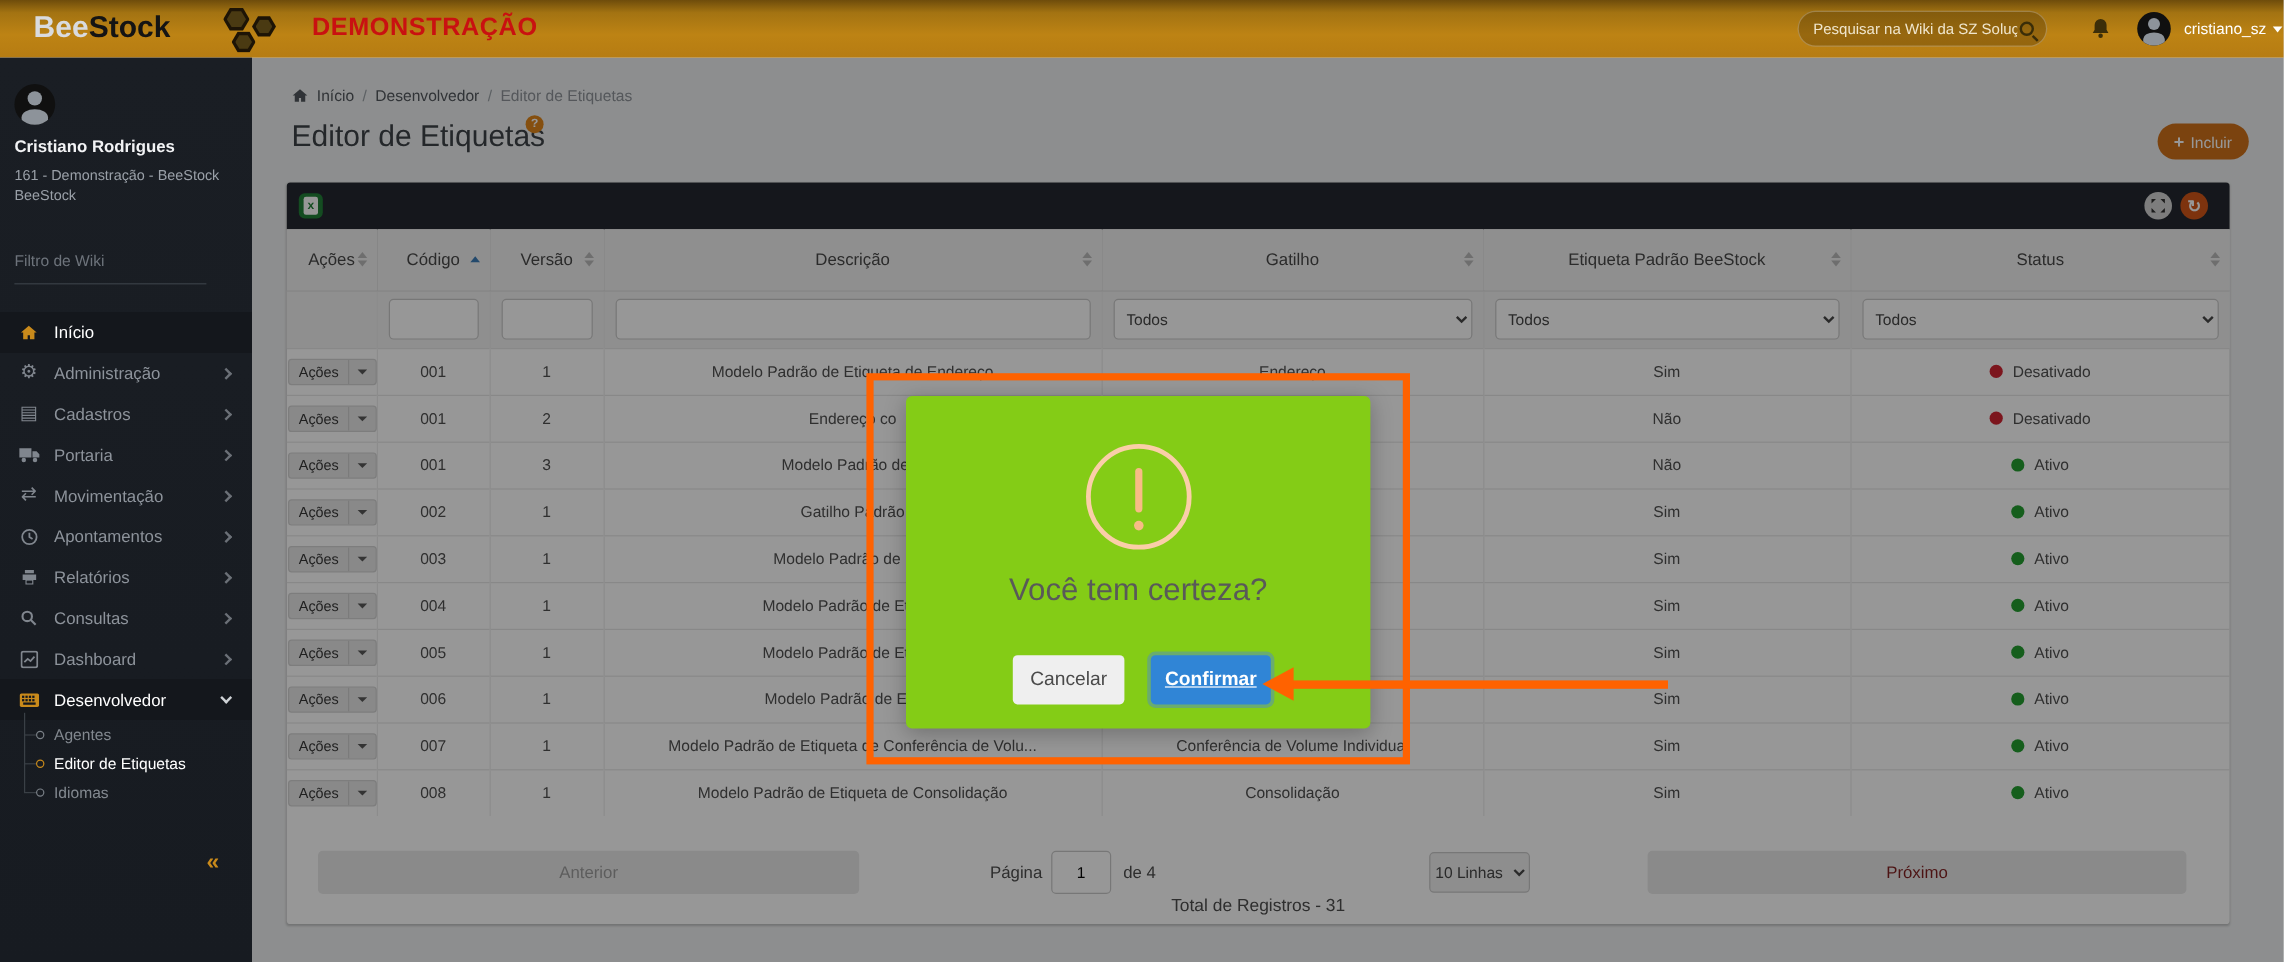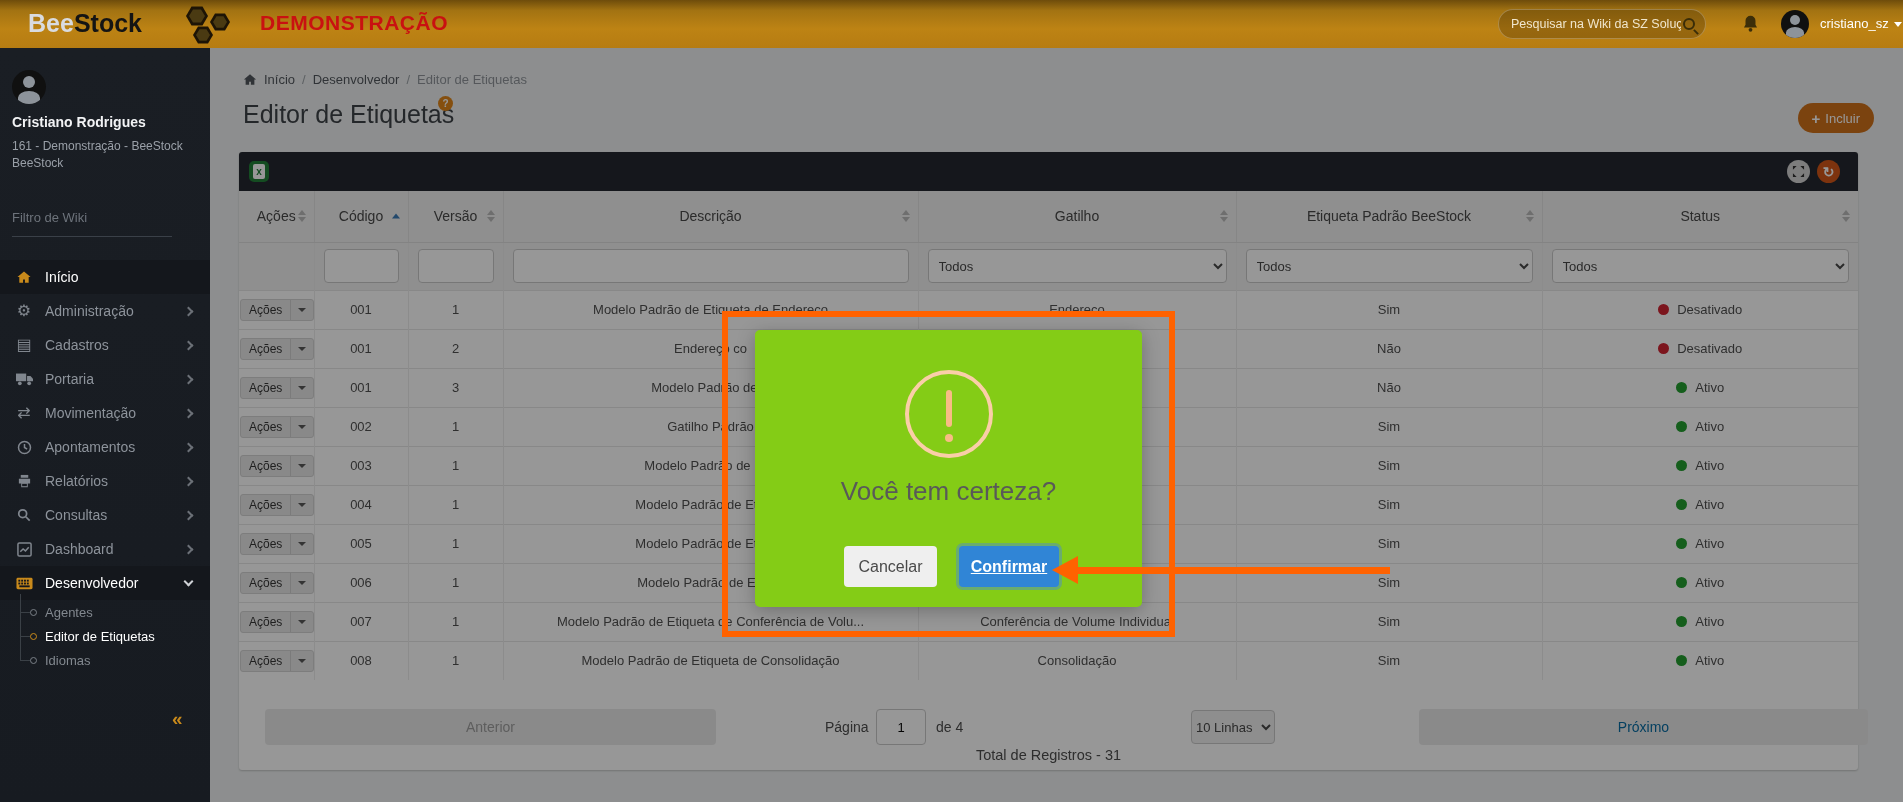--- a/index.html
+++ b/index.html
@@ -95,21 +95,21 @@
   .btn-acoes .al{padding:3px 8px;}
   .btn-acoes .ac{padding:3px 7px;border-left:1px solid #cfcfcf;display:flex;align-items:center;}
   .btn-acoes .ac b{width:0;height:0;border-left:4px solid transparent;border-right:4px solid transparent;border-top:4px solid #555;}
   .dot{display:inline-block;width:11px;height:11px;border-radius:50%;vertical-align:-1px;margin-right:8px;}
   .desc-cell{white-space:nowrap;overflow:hidden;}
 
   
   .card-footer{position:relative;height:89px;}
   .pgbtn{position:absolute;top:29px;height:36px;border:none;border-radius:4px;background:#e9e9e9;font-size:14px;font-family:inherit;cursor:pointer;}
   .btn-prev{left:26px;width:451px;color:#9c9c9c;}
-  .btn-next{left:1180px;width:449px;color:#0369a1;}
+  .btn-next{left:1134px;width:449px;color:#7f1d1d;}
   .pg-lab{position:absolute;top:39px;font-size:14px;color:#4a4a4a;}
   .pg-input{position:absolute;left:637px;top:29px;width:50px;height:36px;border:1px solid #c9c9c9;border-radius:4px;text-align:center;font-size:13px;font-family:inherit;}
   .pg-select{position:absolute;left:952px;top:30px;width:84px;height:34px;border:1px solid #c9c9c9;border-radius:4px;font-size:13px;color:#444;font-family:inherit;}
   .total{position:absolute;left:0;top:67px;width:100%;text-align:center;font-size:14.5px;color:#4a4a4a;}
 
   
   .overlay{position:absolute;inset:0;background:rgba(8,8,8,.42);z-index:5;}
 
   
   .modal{position:absolute;left:755px;top:330px;width:387px;height:277px;background:#84cc16;border-radius:5px;z-index:20;

